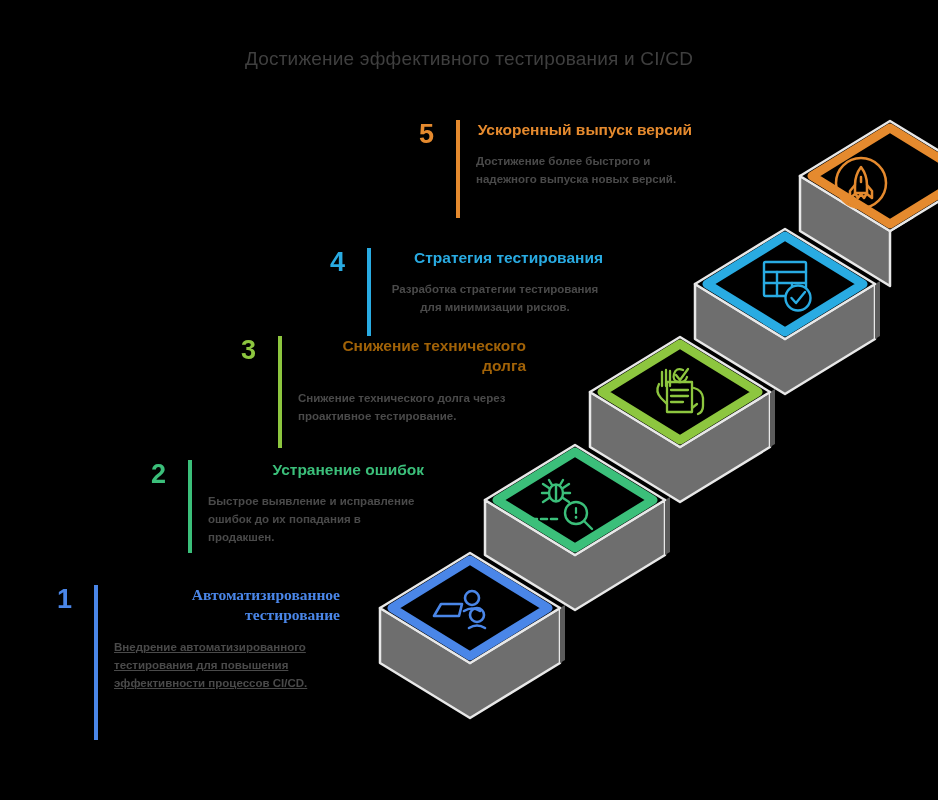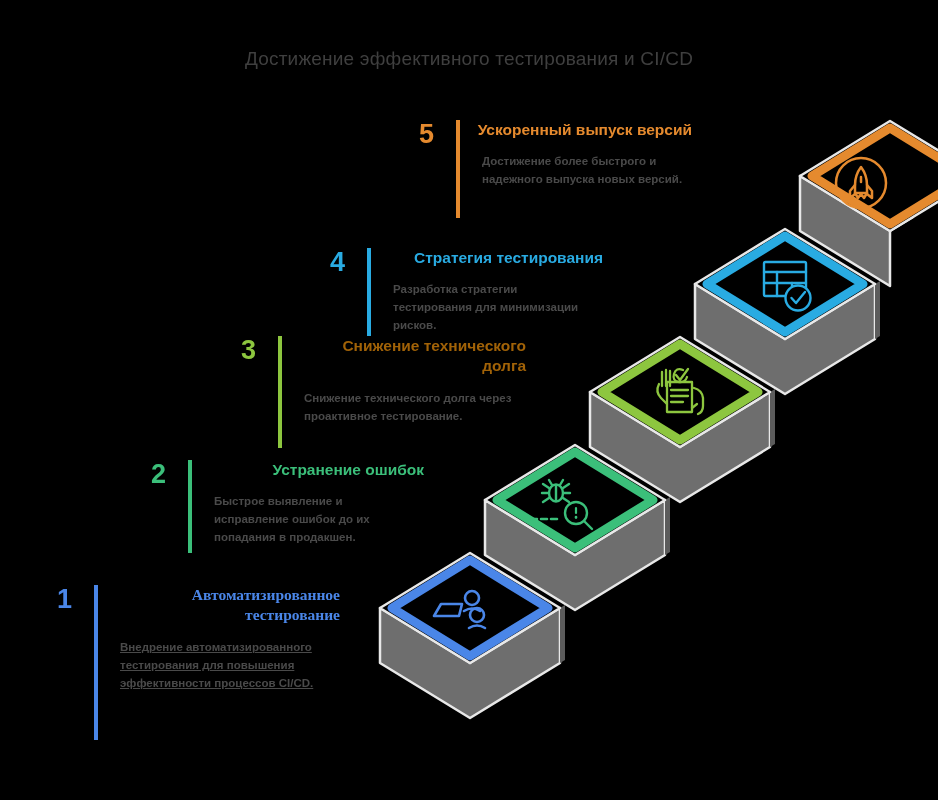--- a/index.html
+++ b/index.html
@@ -73,21 +73,21 @@
     font-weight: 700;
     line-height: 1.32;
     margin: 0 0 13px 0;
     text-align: right;
   }
   .step-desc {
     font-size: 11.5px;
     font-weight: 700;
     line-height: 1.55;
     color: #4a4a4a;
-    margin: 6px;
+    margin: 0;
   }
 
   
   #step-5 { left: 392px; top: 120px; width: 300px; }
   #step-5 .step-bar { height: 98px; }
   #step-4 { left: 303px; top: 248px; width: 300px; }
   #step-4 .step-bar { height: 88px; }
   #step-3 { left: 214px; top: 336px; width: 312px; }
   #step-3 .step-bar { height: 112px; }
   #step-2 { left: 124px; top: 460px; width: 300px; }
@@ -224,21 +224,21 @@
       <p class="step-head" style="color: rgb(229, 138, 46);">Ускоренный выпуск версий</p>
       <p class="step-desc" style="color: rgb(74, 74, 74);">Достижение более быстрого и надежного выпуска новых версий.</p>
     </div>
   </div>
 
   <div class="step" id="step-4">
     <div class="step-num" style="color: rgb(41, 171, 226);">4</div>
     <div class="step-bar" style="background: rgb(41, 171, 226);"></div>
     <div class="step-body">
       <p class="step-head" style="color: rgb(41, 171, 226);">Стратегия тестирования</p>
-      <p class="step-desc" style="color: rgb(74, 74, 74);">Разработка стратегии тестирования для минимизации рисков.</p>
+      <p class="step-desc" style="color: rgb(74, 74, 74); text-align: center;">Разработка стратегии тестирования для минимизации рисков.</p>
     </div>
   </div>
 
   <div class="step" id="step-3">
     <div class="step-num" style="color: rgb(141, 198, 63);">3</div>
     <div class="step-bar" style="background: rgb(141, 198, 63);"></div>
     <div class="step-body">
       <p class="step-head" style="color: #a16207;">Снижение технического долга</p>
       <p class="step-desc" style="color: rgb(74, 74, 74);">Снижение технического долга через проактивное тестирование.</p>
     </div>

